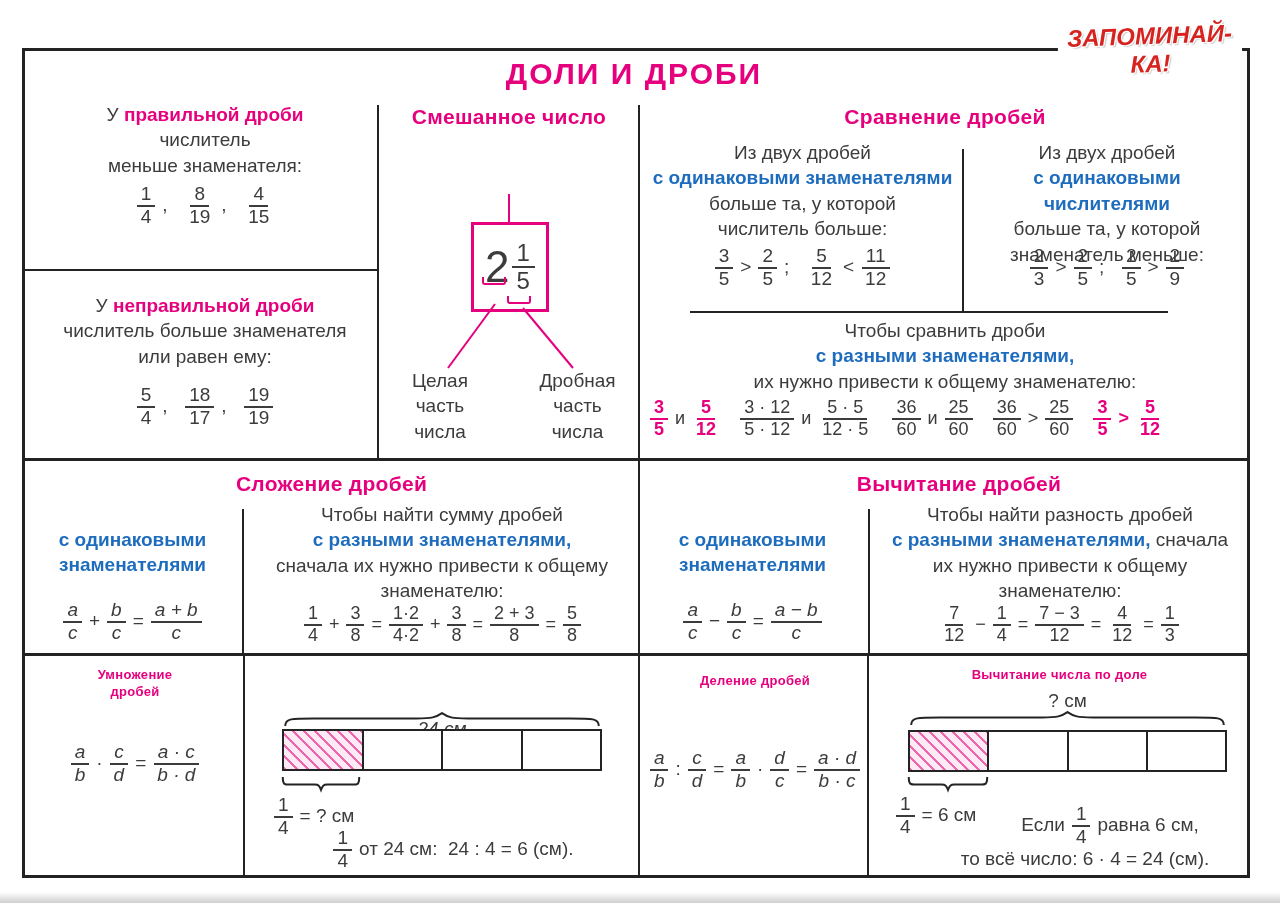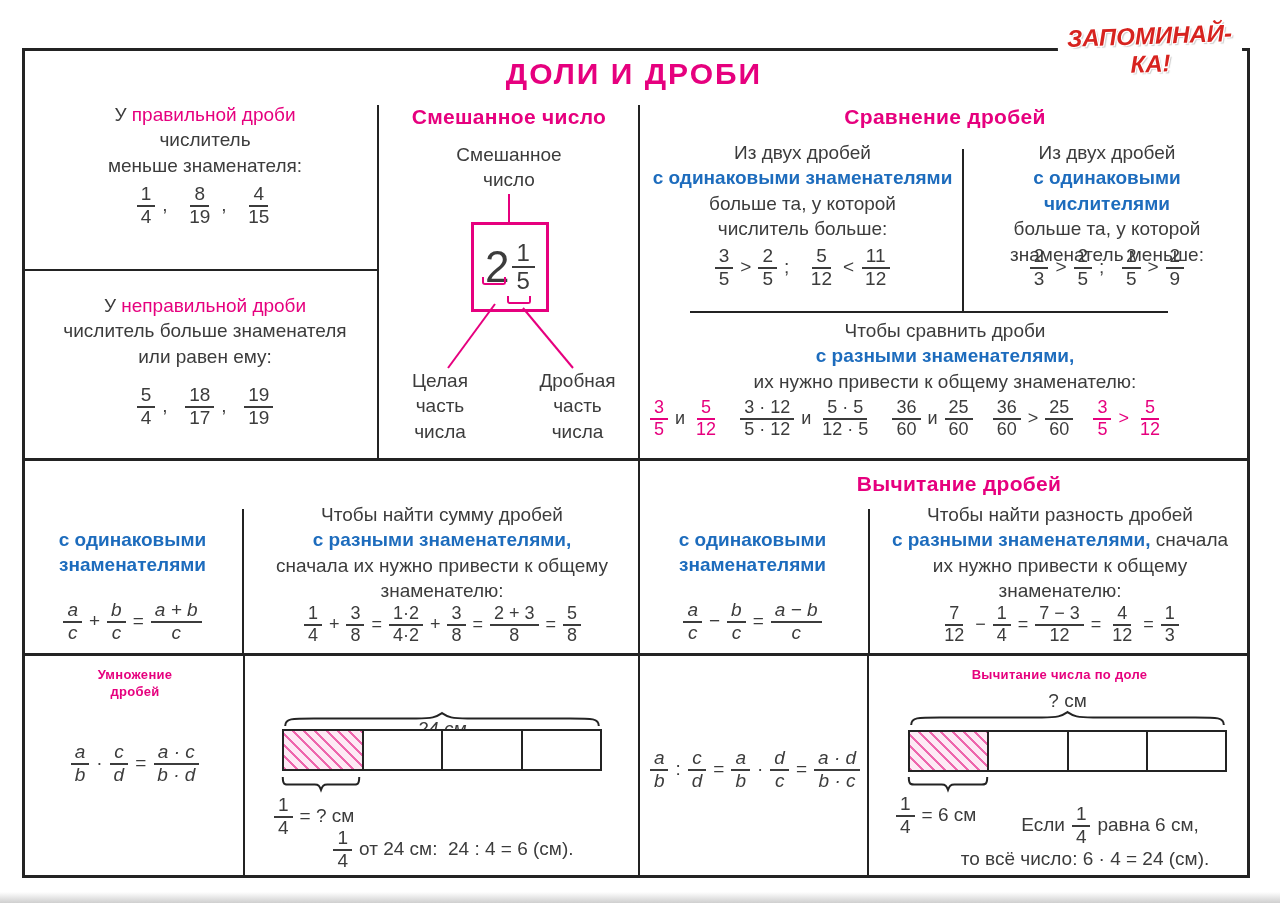--- a/index.html
+++ b/index.html
@@ -4,21 +4,21 @@
 <style>
   html,body{margin:0;padding:0;background:#ffffff;}
   .stage{position:relative;width:1280px;height:903px;background:#fff;overflow:hidden;
          font-family:"Liberation Sans",sans-serif;color:var(--text,#3c3c3c);}
   .frame{position:absolute;left:22px;top:48px;width:1228px;height:830px;
          box-sizing:border-box;border:3px solid var(--line,#232323);}
   .line{position:absolute;background:var(--line,#232323);}
   .txt{position:absolute;text-align:center;font-size:19px;line-height:1.34;}
   .h-m{color:var(--magenta,#e6007e);font-weight:bold;font-size:21px;letter-spacing:.3px;}
   .h-sm{font-size:13px;}
-  .c-m{color:var(--magenta,#e6007e);font-weight:normal;text-align:center;}
+  .c-m{color:var(--magenta,#e6007e);font-weight:bold;text-align:center;}
   .c-b{color:var(--blue,#1d6cbd);font-weight:bold;}
   .eq{position:absolute;display:flex;align-items:center;justify-content:center;
       font-size:18px;line-height:1.1;}
   .eq.left{justify-content:flex-start;}
   .frac{display:inline-flex;flex-direction:column;align-items:center;margin:0 2px;}
   .fn{border-bottom:2px solid currentColor;padding:0 4px;}
   .fd{padding:0 4px;}
   .op{margin:0 5px;white-space:pre;}
   .it .fn,.it .fd{font-style:italic;}
   .main-title{position:absolute;left:22px;top:57px;width:1224px;text-align:center;
@@ -97,21 +97,20 @@
         <span class="fd">17</span>
       </span>
       <span class="op">,  </span>
       <span class="frac">
         <span class="fn">19</span>
         <span class="fd">19</span>
       </span>
     </div>
 
   <div class="txt h-m" style="left:380px;top:103px;width:258px;">Смешанное число</div>
-  <div class="txt" style="left:380px;top:142px;width:258px;"><span>Смешанное</span><br><span>число</span></div>
   <div class="vmark" style="left:508px;top:194px;height:28px;"></div>
   <div class="mixed-box">
     <span class="mixed-whole">2</span>
     <span class="mixed-frac">
       <span class="fn">1</span>
       <span class="fd">5</span>
     </span>
   </div>
   <div class="tick" style="left:482px;top:277px;width:20px;"></div>
   <div class="tick" style="left:507px;top:296px;width:20px;"></div>
@@ -219,20 +218,21 @@
           <span class="fd">5</span>
         </span>
         <span class="op c-m">&gt;</span>
         <span class="frac c-m">
           <span class="fn">5</span>
           <span class="fd">12</span>
         </span>
       </div>
   </div>
 
+  <div class="txt h-m" style="left:25px;top:470px;width:613px;">Сложение дробей</div>
   <div class="txt" style="left:30px;top:527px;width:205px;"><span class="c-b">с одинаковыми</span><br><span class="c-b">знаменателями</span></div>
   <div class="eq it" style="left:30px;top:600px;width:205px;font-size:19px;">
       <span class="frac">
         <span class="fn">a</span>
         <span class="fd">c</span>
       </span>
       <span class="op">+</span>
       <span class="frac">
         <span class="fn">b</span>
         <span class="fd">c</span>
@@ -361,20 +361,21 @@
       <span class="op">= ? см</span>
     </div>
   <div class="eq" style="left:290px;top:828px;width:330px;font-size:19px;">
       <span class="frac">
         <span class="fn">1</span>
         <span class="fd">4</span>
       </span>
       <span class="op">от 24 см:  24 : 4 = 6 (см).</span>
     </div>
 
+  <div class="txt h-m h-sm" style="left:645px;top:672px;width:220px;">Деление дробей</div>
   <div class="eq it" style="left:645px;top:748px;width:220px;font-size:19px;">
       <span class="frac">
         <span class="fn">a</span>
         <span class="fd">b</span>
       </span>
       <span class="op">:</span>
       <span class="frac">
         <span class="fn">c</span>
         <span class="fd">d</span>
       </span>

